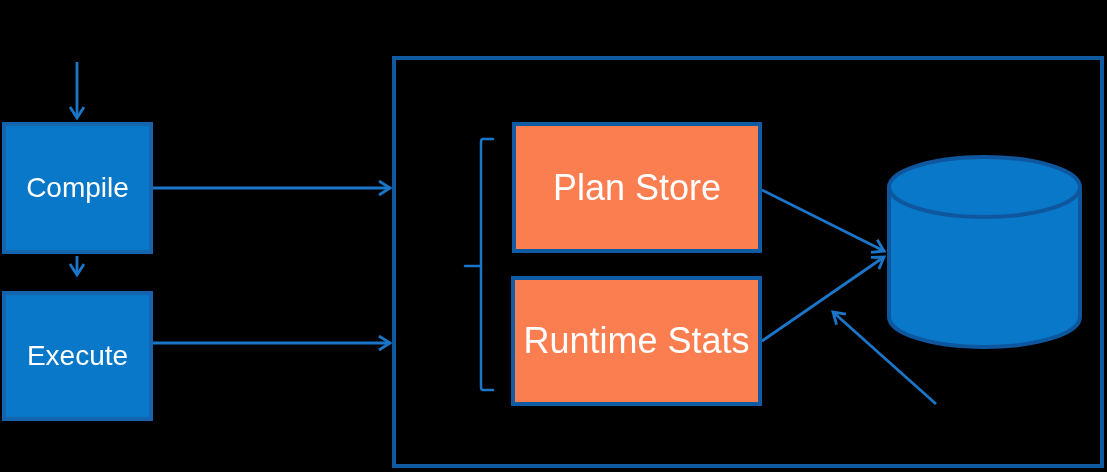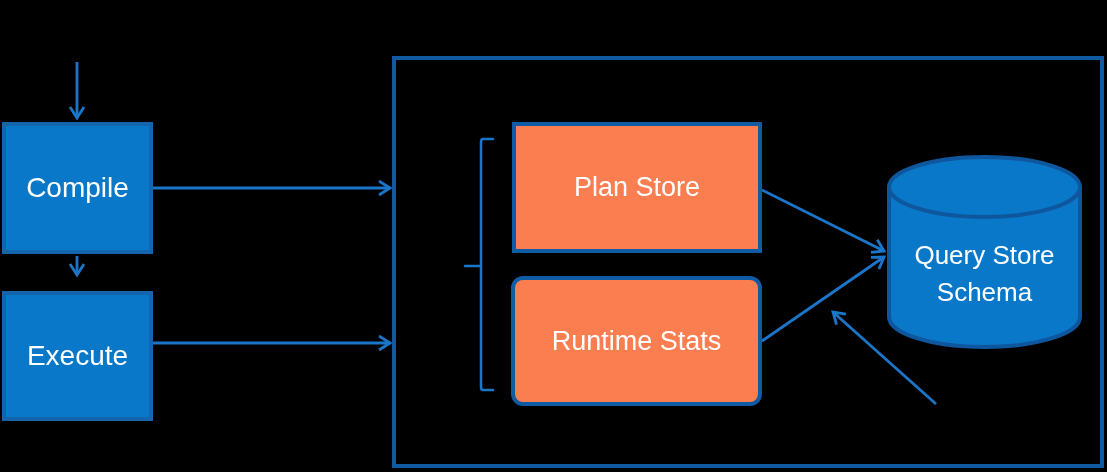--- a/index.html
+++ b/index.html
@@ -31,26 +31,26 @@
     text-align:center;
   }
   .box.blue{
     background:var(--box-blue-fill);
     border:4px solid var(--box-blue-border);
     font-size:28px;
   }
   .box.orange{
     background:var(--orange-fill);
     border:4px solid var(--orange-border);
-    font-size:27px;
+    font-size:36px;
   }
   #compile-box{left:2px;top:122px;width:151px;height:132px;}
   #execute-box{left:2px;top:291px;width:151px;height:130px;}
   #plan-store-box{left:512px;top:122px;width:250px;height:131px;}
-  #runtime-stats-box{left:511px;top:276px;width:251px;height:130px;border-radius:12px;}
+  #runtime-stats-box{left:511px;top:276px;width:251px;height:130px;}
   #group-outline{
     position:absolute;box-sizing:border-box;
     left:392px;top:56px;width:712px;height:412px;
     border:4px solid var(--container-border);
     background:transparent;
   }
   #cylinder-label{
     position:absolute;
     left:889px;top:212px;width:191px;height:124px;
     display:flex;align-items:center;justify-content:center;
@@ -100,17 +100,14 @@
     <span>Execute</span>
   </div>
 
   <div class="box orange" id="plan-store-box">
     <span>Plan Store</span>
   </div>
   <div class="box orange" id="runtime-stats-box">
     <span>Runtime Stats</span>
   </div>
 
-  <div id="cylinder-label">
-    <span>Query Store Schema</span>
-  </div>
 
 </div>
 
 </body></html>

